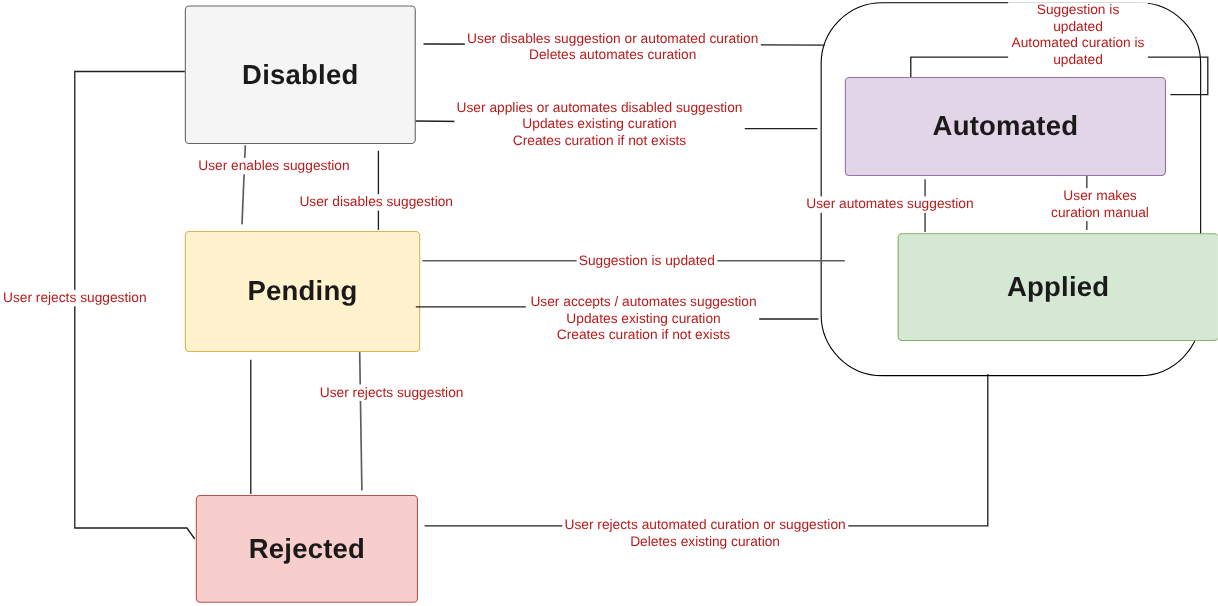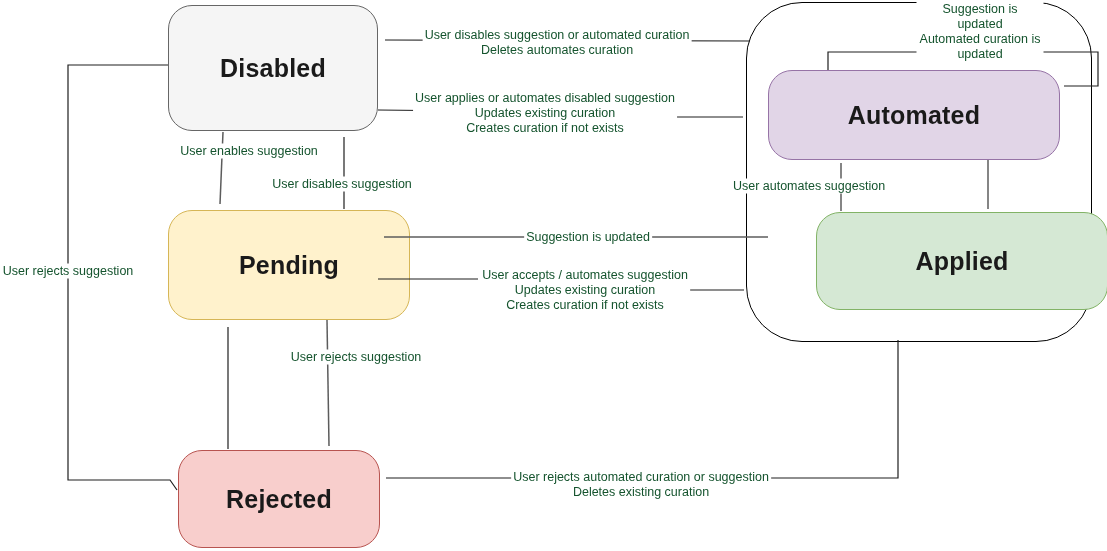--- a/index.html
+++ b/index.html
@@ -13,21 +13,21 @@
   .group-container{
     position:absolute;
     border:1.6px solid #000000;
     border-radius:56px;
     background:#ffffff;
     z-index:1;
   }
   .state{
     position:absolute;
     border:1.6px solid #000;
-    border-radius:24px;
+    border-radius:4px;
     display:flex;align-items:center;justify-content:center;
     z-index:2;
     box-sizing:border-box;
   }
   .state .state-label{
     font-size:25px;
     font-weight:bold;
     color:#1a1a1a;
     letter-spacing:.2px;
   }
@@ -35,41 +35,41 @@
     position:absolute;left:0;top:0;width:1107px;height:551px;
     z-index:3;pointer-events:none;
   }
   .edges path{fill:none;}
   .ln{stroke:#1f1f1f;stroke-width:1.2px;}
   .ln-gray{stroke:#5c5c5c;stroke-width:1.5px;}
   .lbl{
     position:absolute;
     transform:translate(-50%,-50%);
     background:#ffffff;
-    color:#14532d;
+    color:#b91c1c;
     font-size:12.5px;
     line-height:15px;
     text-align:center;
     white-space:pre-line;
     padding:0 2px;
     z-index:4;
   }
 </style>
 </head>
 <body>
 
 <div class="canvas">
 
   <div class="group-container" style="left:746px;top:2px;width:344px;height:338px;"></div>
 
   <div class="state" style="left: 168px; top: 5px; width: 210px; height: 126px; background: rgb(245, 245, 245); border-color: rgb(102, 102, 102);">
     <span class="state-label">Disabled</span>
   </div>
 
-  <div class="state" style="left: 168px; top: 210px; width: 242px; height: 110px; background: rgb(255, 242, 204); border-color: rgb(214, 182, 86); justify-content: center;">
+  <div class="state" style="left: 168px; top: 210px; width: 214px; height: 110px; background: rgb(255, 242, 204); border-color: rgb(214, 182, 86); justify-content: center;">
     <span class="state-label">Pending</span>
   </div>
 
   <div class="state" style="left: 178px; top: 450px; width: 202px; height: 98px; background: rgb(248, 206, 204); border-color: rgb(184, 84, 80);">
     <span class="state-label">Rejected</span>
   </div>
 
   <div class="state" style="left: 768px; top: 70px; width: 292px; height: 90px; background: rgb(225, 213, 231); border-color: rgb(150, 115, 166);">
     <span class="state-label">Automated</span>
   </div>
@@ -123,20 +123,21 @@
 
   <div class="lbl" style="left:980px;top:32px;">Suggestion is updated
 Automated curation is updated</div>
 
   <div class="lbl" style="left:221px;top:151px;margin-left:28px;">User enables suggestion</div>
 
   <div class="lbl" style="left:342px;top:184px;">User disables suggestion</div>
 
   <div class="lbl" style="left:809px;top:186px;">User automates suggestion</div>
 
+  <div class="lbl" style="left:1000px;top:186px;">User makes curation manual</div>
 
   <div class="lbl" style="left:588px;top:237px;">Suggestion is updated</div>
 
   <div class="lbl" style="left:585px;top:290px;">User accepts / automates suggestion
 Updates existing curation
 Creates curation if not exists</div>
 
   <div class="lbl" style="left:68px;top:271px;">User rejects suggestion</div>
 
   <div class="lbl" style="left:356px;top:357px;">User rejects suggestion</div>

